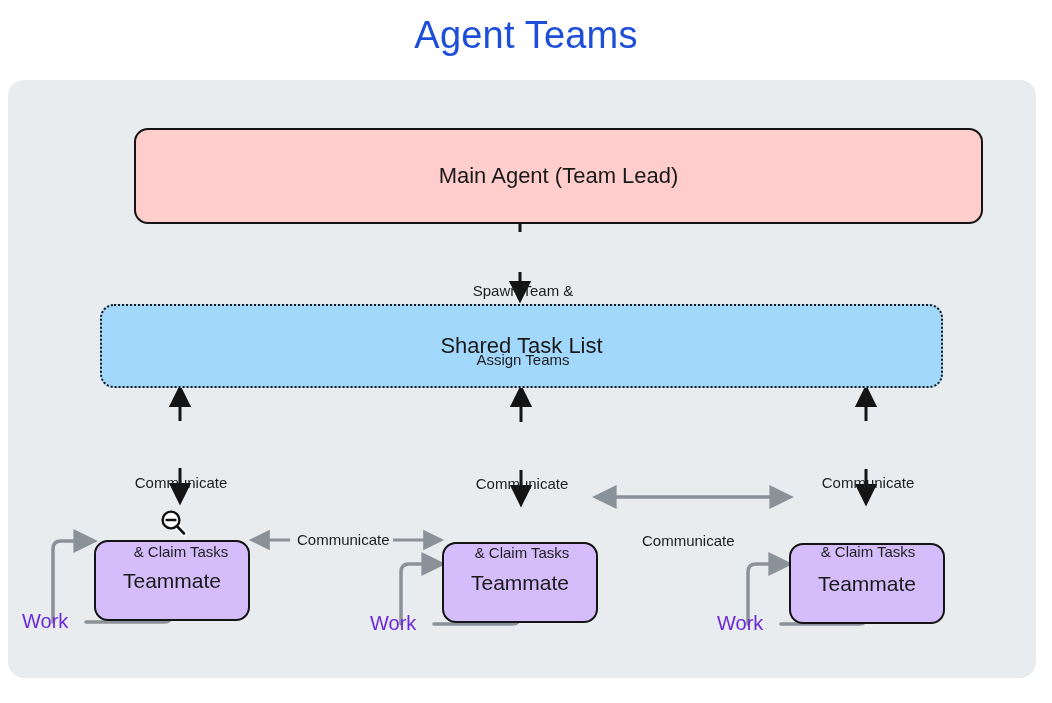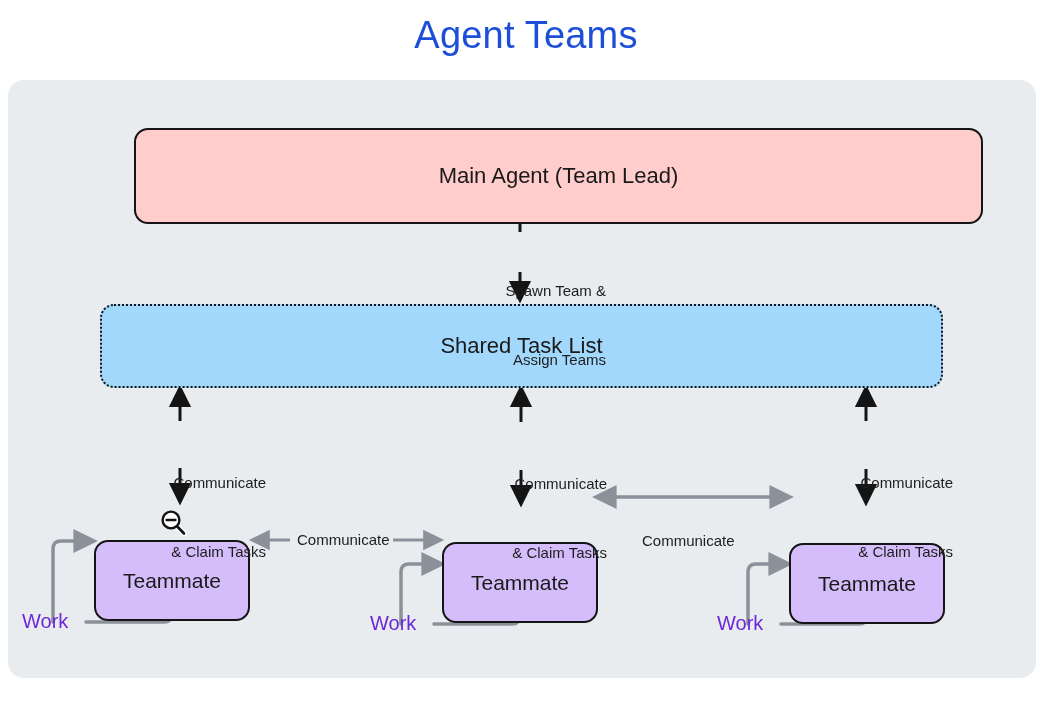--- a/index.html
+++ b/index.html
@@ -92,21 +92,21 @@
   }
   .tm-1 { left: 94px; }
   .tm-2 { left: 442px; top: 502px; }
   .tm-3 { left: 789px; top: 503px; }
 
   .edge-label {
     position: absolute;
     color: #1d1d1d;
     font-size: 15px;
     line-height: 22px;
-    text-align: right;
+    text-align: center;
     white-space: pre;
     font-family: "Liberation Sans", sans-serif;
   }
   .edge-label.two-line { line-height: 23px; }
 
   .lbl-spawn { left: 440px; top: 233px; width: 166px; }
   .lbl-cc-1 { left: 96px; top: 425px; width: 170px; }
   .lbl-cc-2 { left: 437px; top: 426px; width: 170px; }
   .lbl-cc-3 { left: 783px; top: 425px; width: 170px; }
 

